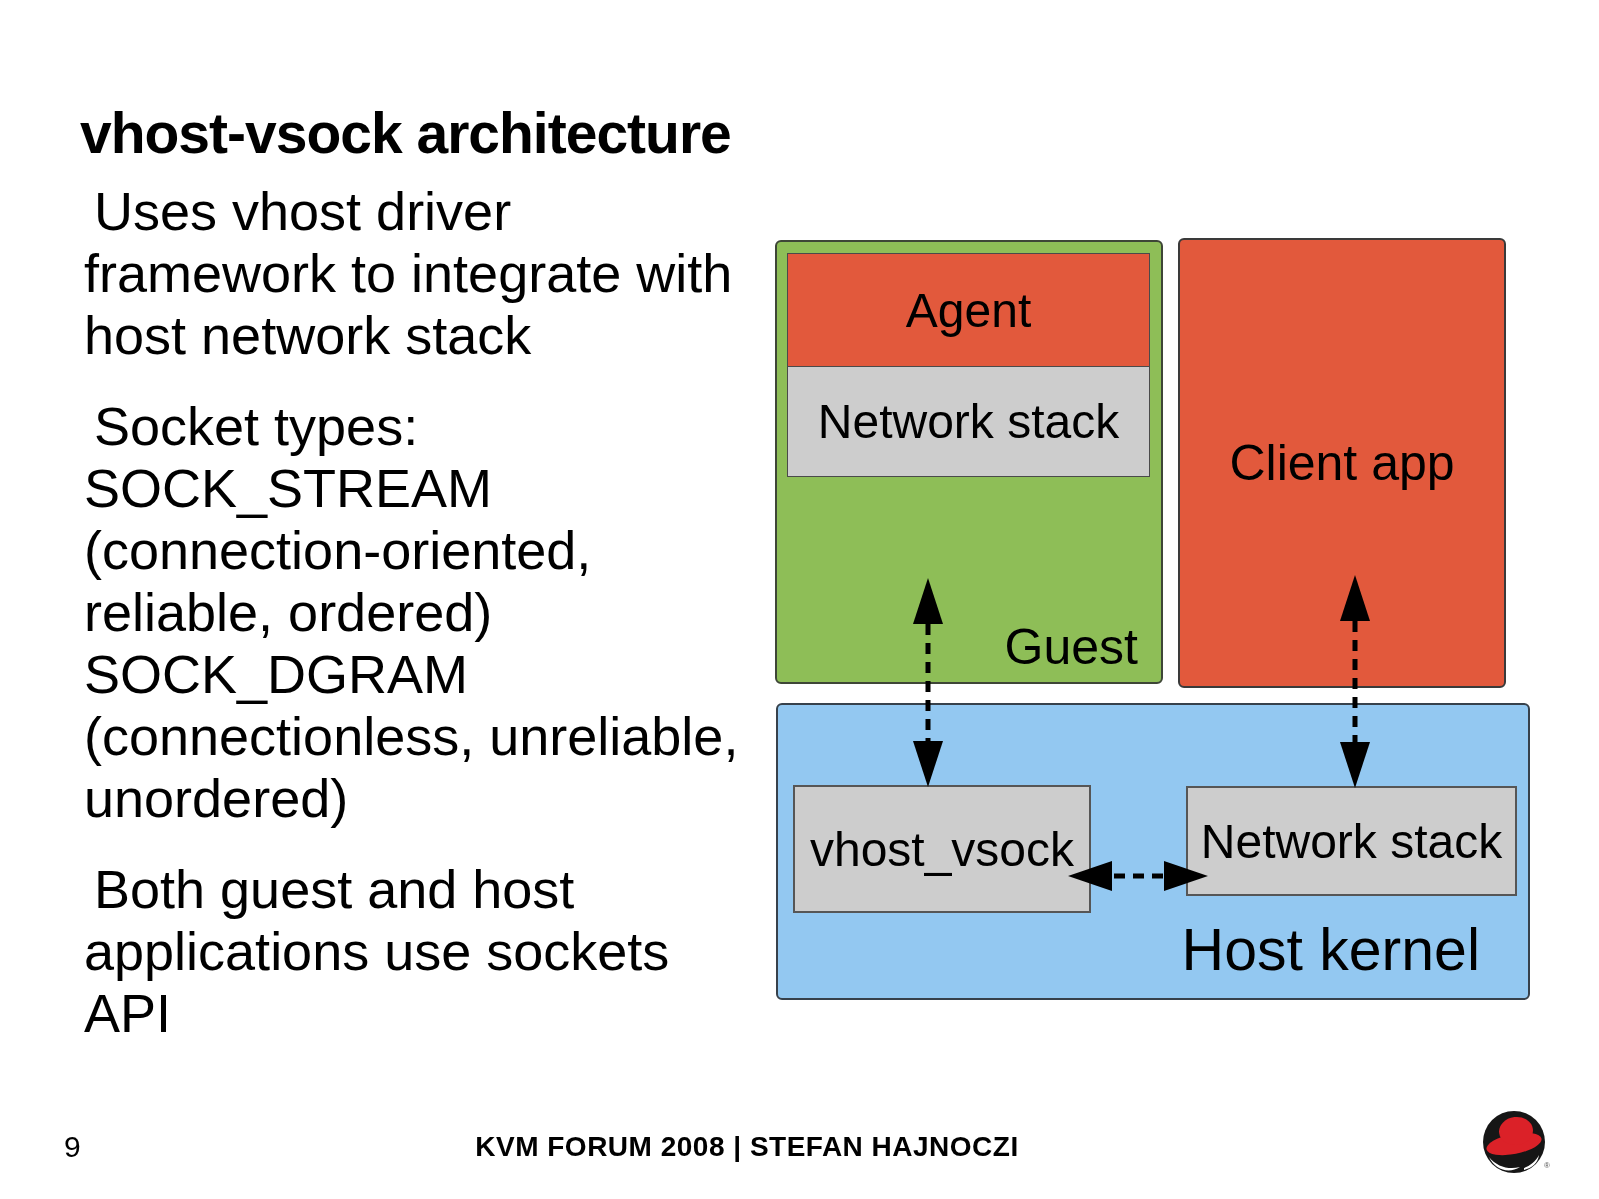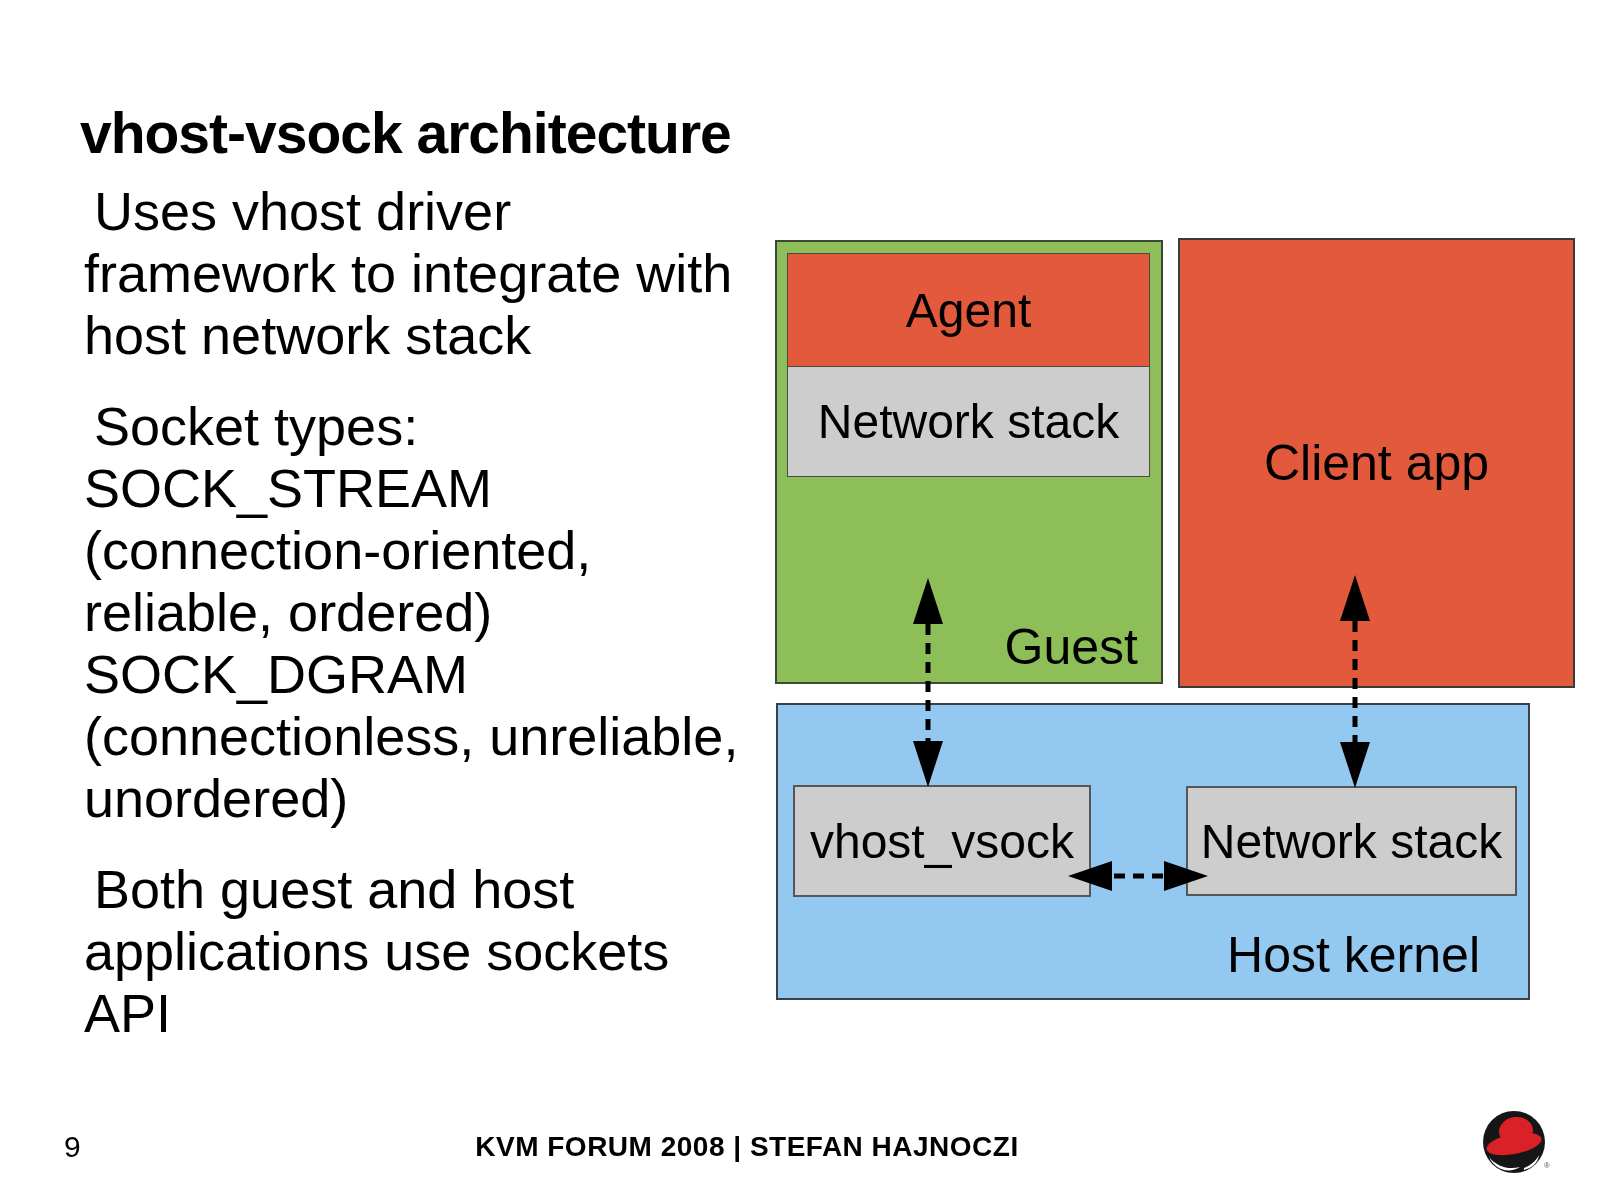--- a/index.html
+++ b/index.html
@@ -11,57 +11,57 @@
   .title{
     position:absolute;left:80px;top:100px;margin:0;
     font-size:57px;font-weight:bold;letter-spacing:-1px;white-space:nowrap;
   }
   .bullets{position:absolute;left:84px;top:180px;width:760px;}
   .bullet{
     margin:0 0 29px 0;font-size:54px;line-height:62px;
     white-space:pre-line;text-indent:10px;
   }
   
-  .box{position:absolute;box-sizing:border-box;}
+  .box{position:absolute;box-sizing:border-box;border-radius:6px;}
   .guest-box{
     left:775px;top:240px;width:388px;height:444px;
     background:var(--guest-green,#8EBE57);border:2px solid #3e4637;
   }
   .guest-stack{
     position:absolute;left:10px;top:11px;width:363px;
     border:1px solid #4a4a4a;box-sizing:border-box;background:var(--module-gray,#CDCDCD);
   }
   .layer{
     box-sizing:border-box;display:flex;align-items:center;justify-content:center;
     font-size:48px;
   }
   .layer + .layer{border-top:1px solid #4a4a4a;}
   .layer-app{background:var(--app-orange,#E2593C);height:112px;}
   .layer-gray{background:var(--module-gray,#CDCDCD);height:110px;}
   .guest-label{
     position:absolute;right:23px;bottom:6px;font-size:50px;
   }
   .client-box{
-    left:1178px;top:238px;width:397px;height:450px;
+    left:1178px;top:238px;width:328px;height:450px;
     background:var(--app-orange,#E2593C);border:2px solid #3a3a3a;
     display:flex;align-items:center;justify-content:center;font-size:50px;
   }
   .host-box{
     left:776px;top:703px;width:754px;height:297px;
     background:var(--host-blue,#93C8F1);border:2px solid #37414b;
   }
   .module{
     position:absolute;box-sizing:border-box;background:var(--module-gray,#CDCDCD);
     border:2px solid #565656;display:flex;align-items:center;justify-content:center;
     font-size:48px;
   }
-  .module-vhost{left:15px;top:80px;width:298px;height:112px;}
+  .module-vhost{left:15px;top:80px;width:298px;height:128px;}
   .module-netstack{left:408px;top:81px;width:331px;height:110px;}
   .hostkernel-label{
-    position:absolute;right:48px;bottom:14px;font-size:50px;margin-top:32px;
+    position:absolute;right:48px;bottom:14px;font-size:59px;margin-top:32px;
   }
   .arrow-layer{position:absolute;left:0;top:0;width:1599px;height:1199px;pointer-events:none;}
   
   .page-number{position:absolute;left:64px;top:1130px;font-size:30px;}
   .footer-title{
     position:absolute;left:0;top:1131px;width:1494px;text-align:center;
     font-size:28px;font-weight:bold;letter-spacing:0.5px;
   }
   .logo{position:absolute;left:1478px;top:1106px;width:74px;height:70px;}
 </style>

